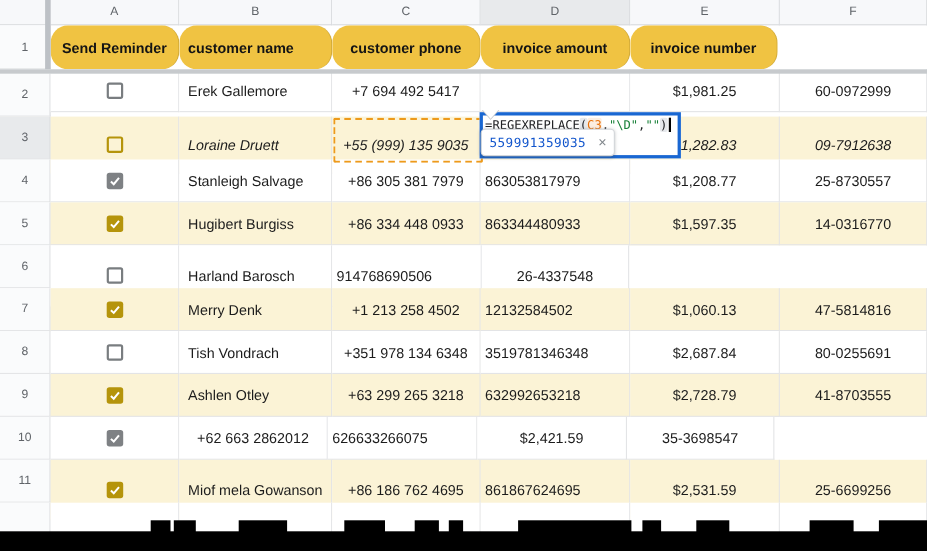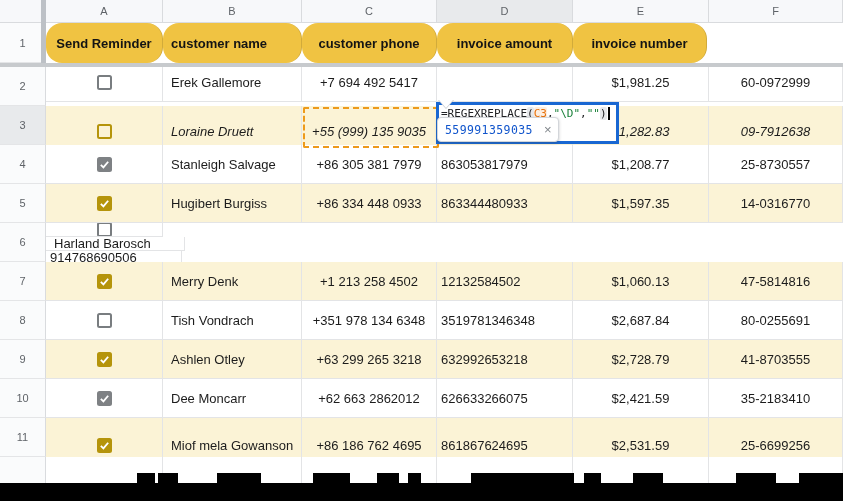--- a/index.html
+++ b/index.html
@@ -157,21 +157,21 @@
               <polyline points="2,6.5 4.8,9.2 10,3" fill="none" stroke="#fff" stroke-width="2"></polyline>
             </svg>
           </div>
         </div>
         <div class="cell c1 al">Hugibert Burgiss</div>
         <div class="cell c2 ac">+86 334 448 0933</div>
         <div class="cell c3 alsm">863344480933</div>
         <div class="cell c4 ac">$1,597.35</div>
         <div class="cell c5 ac">14-0316770</div>
       </div>
-      <div class="row" style="top: 223px; height: 56px; flex-direction: column;">
+      <div class="row" style="top: 223px; height: 56px;">
         <div class="cell c0 ac">
           <div class="cb unchecked"></div>
         </div>
         <div class="cell c1 al">Harland Barosch</div>
         <div class="cell c3 alsm">914768690506</div>
         <div class="cell c5 ac">26-4337548</div>
       </div>
       <div class="row yellow" style="top: 262px; height: 39px;">
         <div class="cell c0 ac">
           <div class="cb checked gold">
@@ -211,25 +211,24 @@
         <div class="cell c5 ac">41-8703555</div>
       </div>
       <div class="row" style="top: 379px; height: 39px;">
         <div class="cell c0 ac">
           <div class="cb checked">
             <svg width="11" height="11" viewBox="0 0 12 12">
               <polyline points="2,6.5 4.8,9.2 10,3" fill="none" stroke="#fff" stroke-width="2"></polyline>
             </svg>
           </div>
         </div>
-        <div class="cell c1 al">Dee Moncarr</div>
         <div class="cell c2 ac">+62 663 2862012</div>
         <div class="cell c3 alsm">626633266075</div>
         <div class="cell c4 ac">$2,421.59</div>
-        <div class="cell c5 ac">35-2183410</div>
+        <div class="cell c5 ac">35-3698547</div>
       </div>
       <div class="row yellow" style="top: 418px; height: 55px;">
         <div class="cell c0 ac">
           <div class="cb checked gold">
             <svg width="11" height="11" viewBox="0 0 12 12">
               <polyline points="2,6.5 4.8,9.2 10,3" fill="none" stroke="#fff" stroke-width="2"></polyline>
             </svg>
           </div>
         </div>
         <div class="cell c1 al">Miof mela Gowanson</div>

